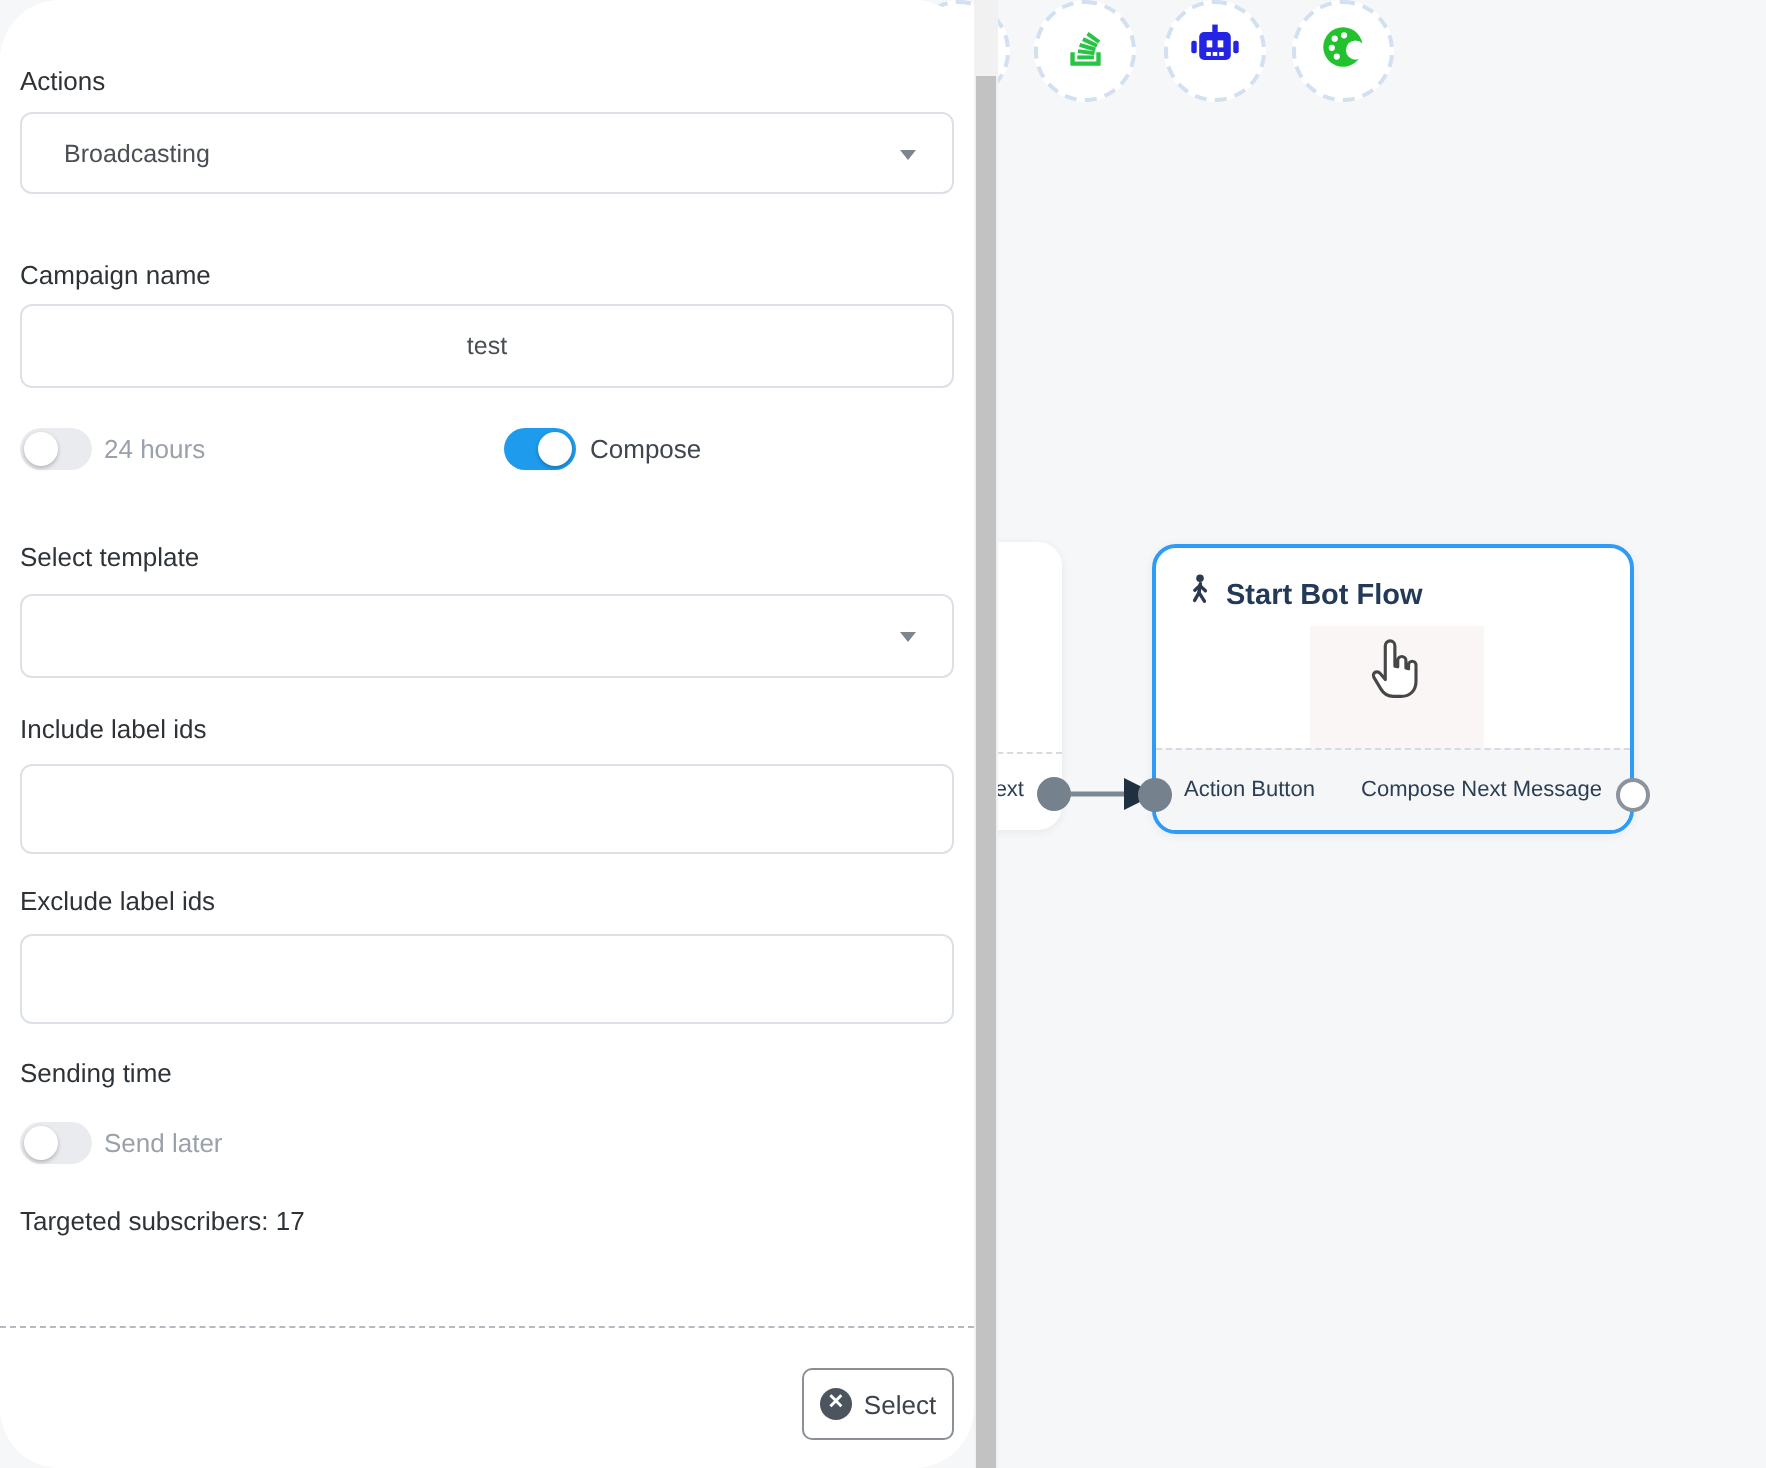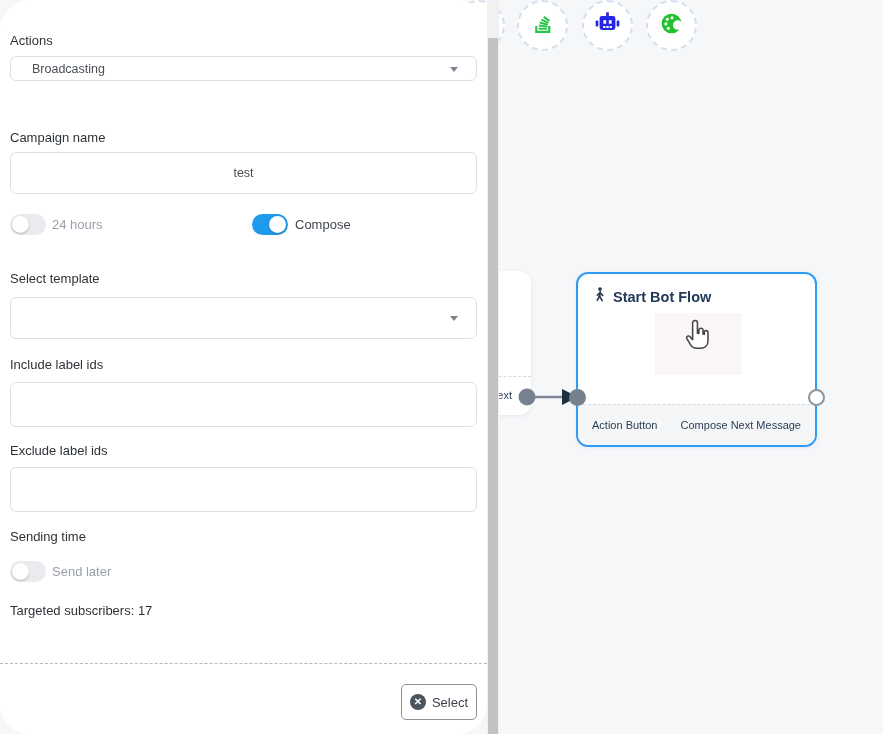--- a/index.html
+++ b/index.html
@@ -16,21 +16,21 @@
 
   
   .node-fragment { position:absolute; left:440px; top:271px; width:91px; height:144px;
     background:#fff; border-radius:12px; box-shadow:0 1px 4px rgba(40,50,70,.08); }
   .node-fragment .frag-sep { position:absolute; left:0; right:0; top:105px;
     border-top:1px dashed #d6dbe1; }
   .node-fragment .frag-label { position:absolute; right:19px; top:118px; font-size:11px;
     color:#2c3e53; white-space:nowrap; }
 
   
-  .flow-node { position:absolute; left:576px; top:272px; width:241px; height:175px;
+  .flow-node { position:absolute; left:576px; top:272px; width:241px; height:145px;
     background:#fff; border:2px solid var(--node-border,#2e9bf7); border-radius:12px;
     box-shadow:0 1px 5px rgba(40,60,90,.07); }
   .node-header { display:flex; align-items:center; gap:7px; padding:13px 15px 0 15px; }
   .node-title { font-size:14.5px; font-weight:700; color:#223a57; }
   .node-hover-hint { position:absolute; left:77px; top:39px; width:87px; height:62px;
     background:#fbf6f6; }
   .node-footer { position:absolute; left:0; right:0; bottom:0; height:41px;
     background:#f4f6f8; border-top:1px dashed #d6dbe1;
     border-radius:0 0 10px 10px; }
   .port-label { position:absolute; top:0; line-height:41px; font-size:11px; color:#2c3e53; }
@@ -178,21 +178,21 @@
     </svg>
   </div>
 
   <div class="scrollbar-track">
     <div class="scrollbar-thumb"></div>
   </div>
 
   <div class="panel">
 
     <span class="fld-label" style="top:33px">Actions</span>
-    <div class="box select-box" style="top:56px; height:25px">
+    <div class="box select-box" style="top:56px; height:41px">
       <span>Broadcasting</span>
       <span class="caret"></span>
     </div>
 
     <span class="fld-label" style="top:130px">Campaign name</span>
     <input class="box text-input" style="top: 152px; height: 42px;" type="text" value="test">
 
     <span class="switch" style="left:10px; top:214px">
       <span class="knob"></span>
     </span>

